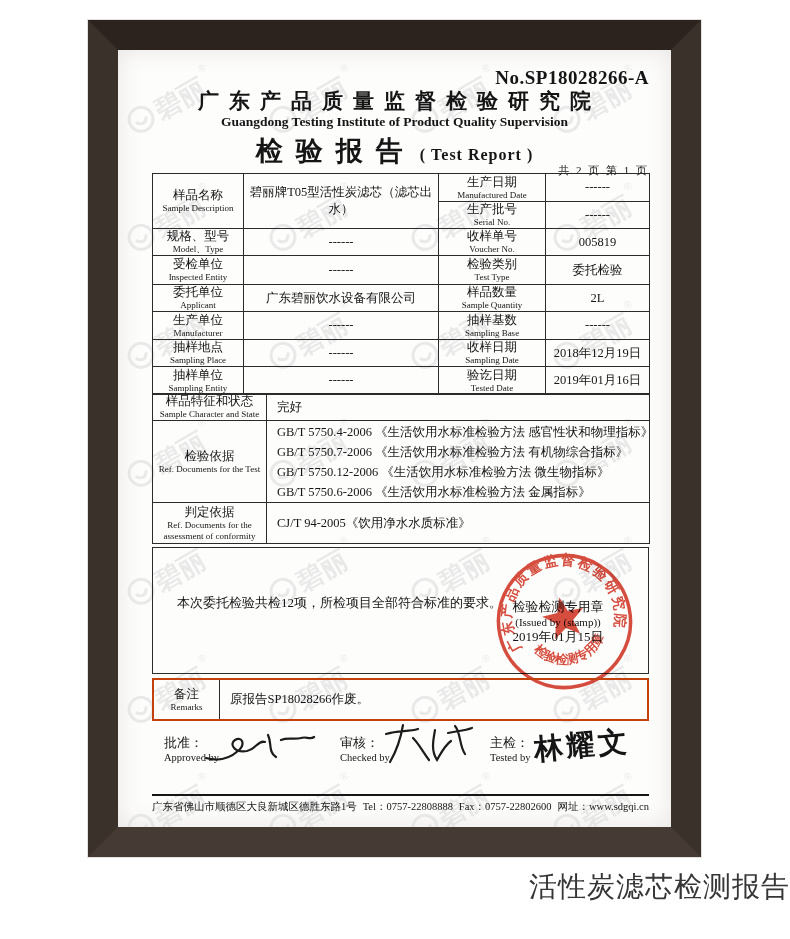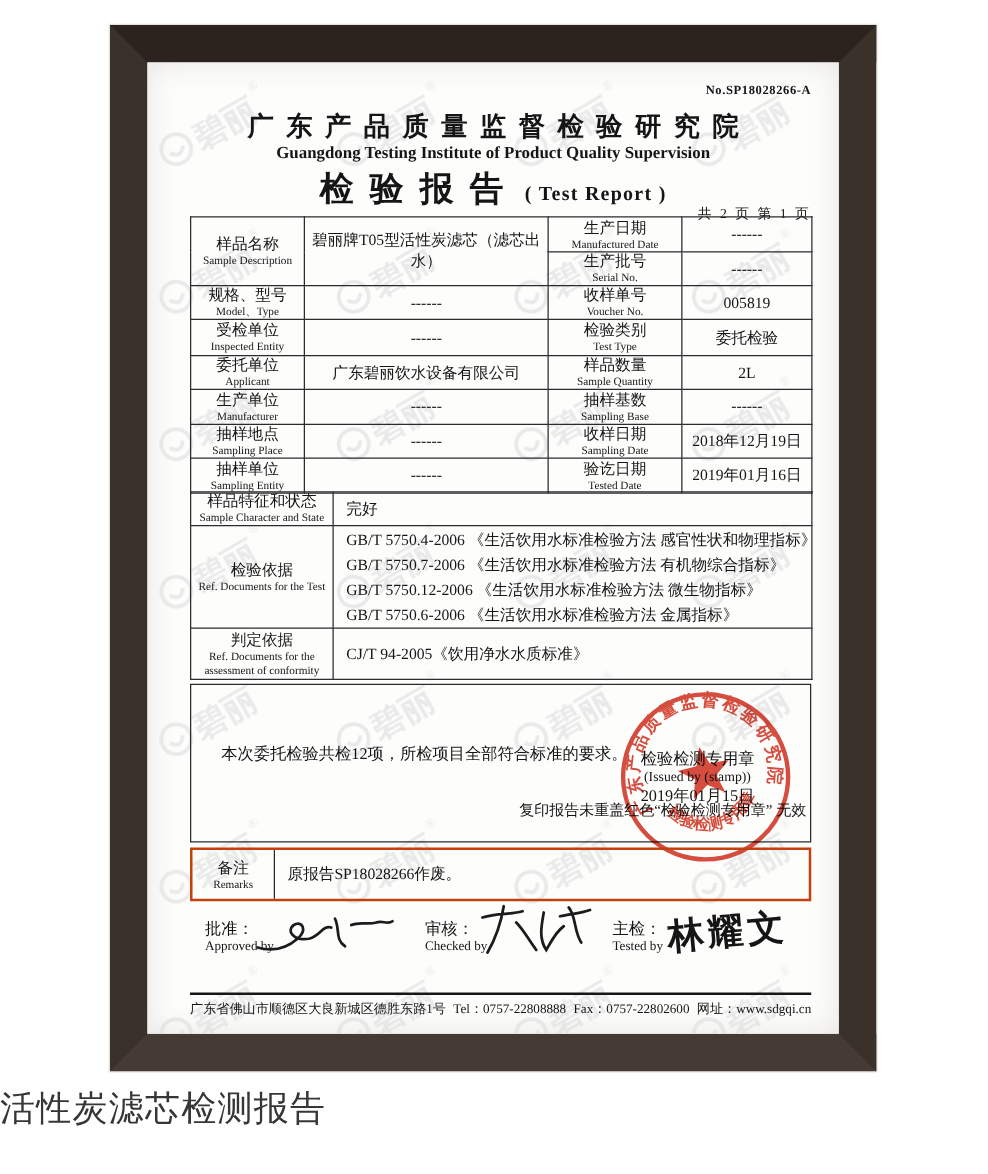--- a/index.html
+++ b/index.html
@@ -13,21 +13,21 @@
          background:#fdfdfc;box-shadow:0 0 0 1px #e3e1df;}
   .paper{position:relative;width:553px;height:777px;background:#fdfdfc;overflow:hidden;
          box-shadow:inset 0 0 24px rgba(70,58,46,.12);}
 
   
   .wm{position:absolute;left:0;top:0;width:100%;height:100%;opacity:.55;}
 
   .layer{position:absolute;}
 
   
-  .report-no{top:17px;right:22px;font-weight:bold;font-size:10px;letter-spacing:.5px;}
+  .report-no{top:17px;right:22px;font-weight:bold;font-size:19px;letter-spacing:.5px;}
   .inst-cn{top:37px;left:0;width:100%;text-align:center;font-size:21px;font-weight:600;
            letter-spacing:10px;text-indent:10px;white-space:nowrap;}
   .inst-en{top:64px;left:0;width:100%;text-align:center;font-size:13.5px;font-weight:bold;}
   .title-row{top:83px;left:0;width:100%;text-align:center;white-space:nowrap;}
   .title-cn{font-size:27px;font-weight:bold;letter-spacing:13px;}
   .title-en{font-size:16px;font-weight:bold;letter-spacing:1px;}
   .page-info{top:113px;right:22px;font-size:11px;letter-spacing:2px;margin-left:47px;}
 
   
   table{border-collapse:collapse;table-layout:fixed;}
@@ -64,21 +64,21 @@
   .sig-label .scn{font-size:13px;}
   .sig-label .sen{font-size:10.5px;}
   .scribble{position:absolute;}
   .signer-name{position:absolute;font-size:29px;font-weight:600;letter-spacing:3px;transform:rotate(-5deg);white-space:nowrap;}
 
   
   .footer{top:744px;left:34px;width:497px;border-top:2px solid #161616;padding-top:4px;
           display:flex;justify-content:space-between;font-size:10.5px;white-space:nowrap;}
 
   
-  .caption{position:absolute;top:868px;left:0;width:790px;text-align:left;
+  .caption{position:absolute;top:868px;left:0;width:790px;text-align:right;
            font-family:"Liberation Sans", sans-serif;font-size:28px;font-weight:500;
            letter-spacing:1px;color:#363636;}
 </style>
 </head>
 <body>
 
 <div class="photo">
   <div class="paper">
 
     <svg class="wm" xmlns="http://www.w3.org/2000/svg">
@@ -243,21 +243,20 @@
     </tbody>
       </table>
 
     <div class="layer conclusion">
       <div class="conc-body">本次委托检验共检12项，所检项目全部符合标准的要求。</div>
       <div class="stamp-meta">
         <div class="l1">检验检测专用章</div>
         <div class="l2">(Issued by (stamp))</div>
         <div class="l3">2019年01月15日</div>
       </div>
-      <div class="notice-cn">复印报告未重盖红色“检验检测专用章” 无效</div>
     </div>
 
     <svg class="stamp" viewBox="0 0 165 165" xmlns="http://www.w3.org/2000/svg">
       <g transform="rotate(-12 82.5 82.5)" opacity="0.88">
         <circle cx="82.5" cy="82.5" r="66" fill="none" stroke="#d23524" stroke-width="3.5"></circle>
         <path fill="#d23524" d="M82.5 58 L87.9 72.6 L103.4 73.2 L91.2 82.8 L95.4 97.8 L82.5 89.2 L69.6 97.8 L73.8 82.8 L61.6 73.2 L77.1 72.6 Z"></path>
         <defs>
           <path id="ringArc" d="M 37.5 103.5 A 52 52 0 1 1 127.5 103.5" fill="none"></path>
           <path id="botArc" d="M 46.1 103.5 A 42 42 0 0 0 118.9 103.5" fill="none"></path>
         </defs>

